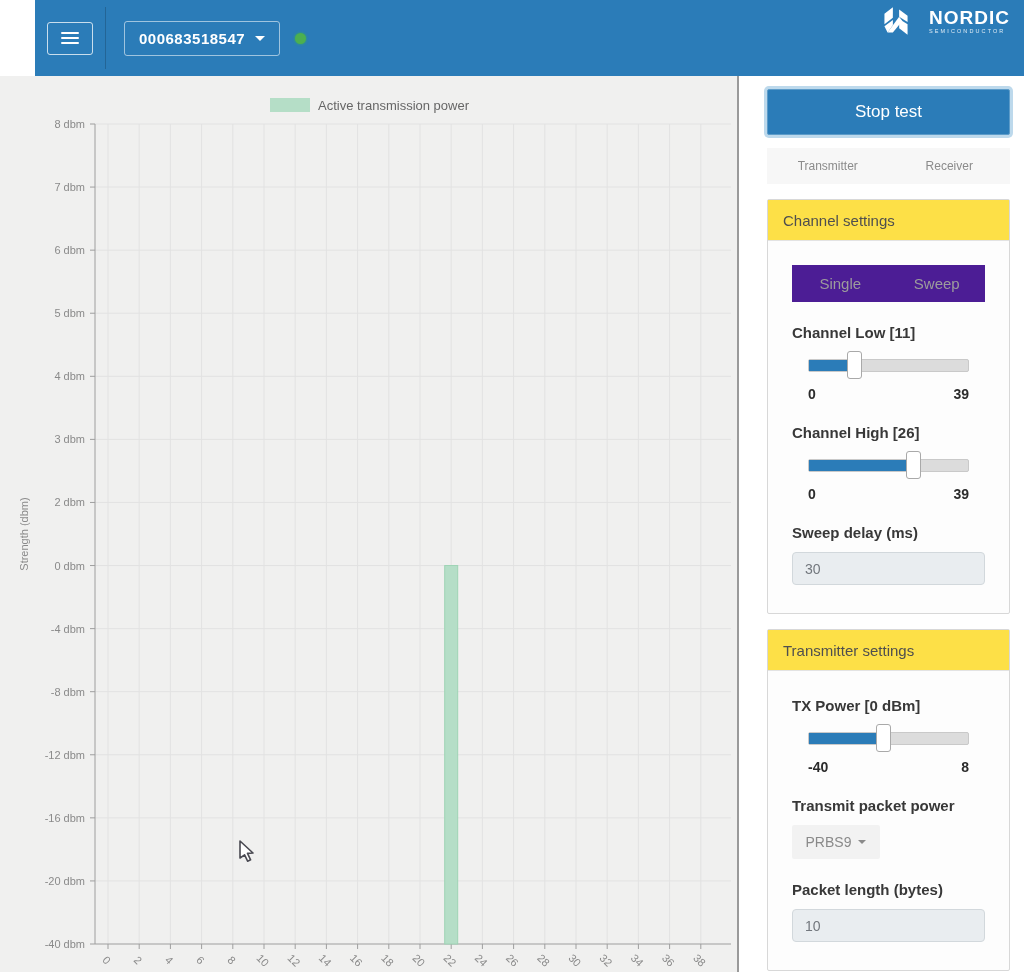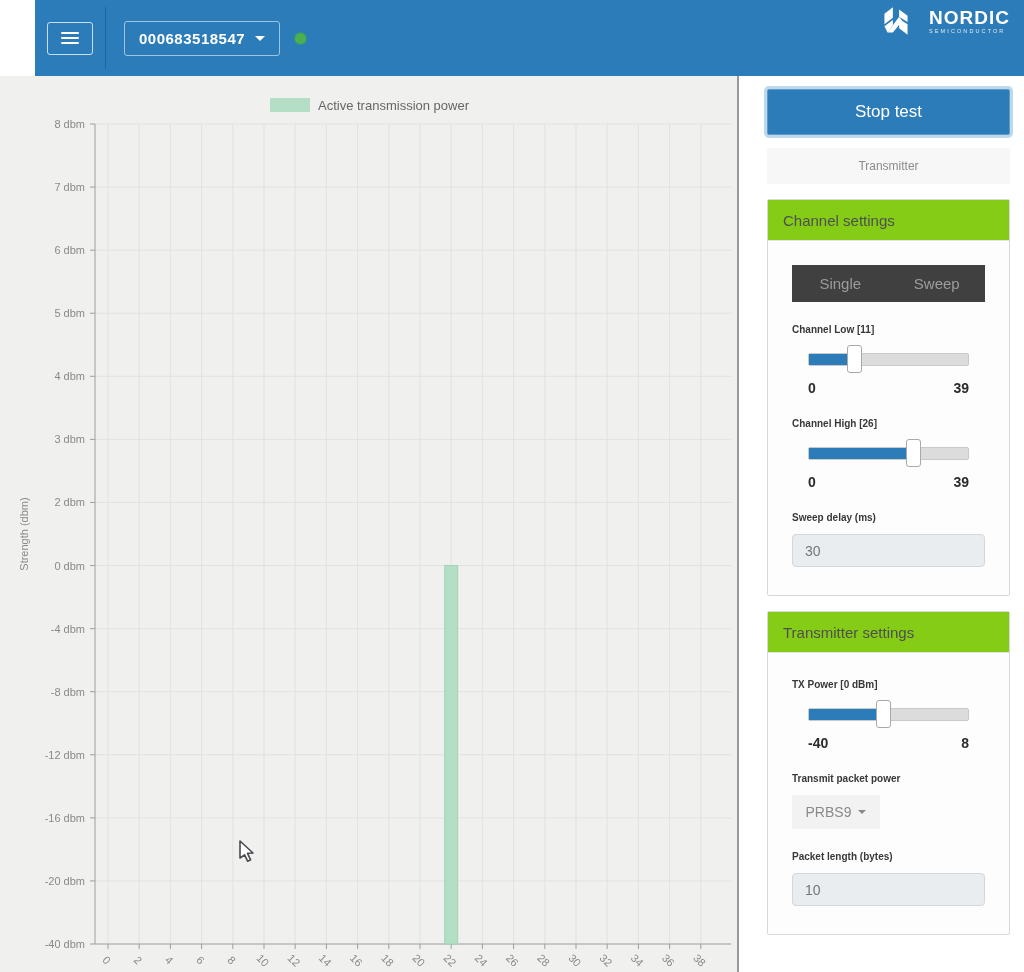--- a/index.html
+++ b/index.html
@@ -36,26 +36,26 @@
 
   
   .stop-btn { width:100%; height:46px; background:#2b7cb8; color:#fff; font-size:17px;
               font-family:"Liberation Sans", sans-serif; border:1px solid #5d9cc9; border-radius:2px;
               box-shadow:0 0 0 3px #bdd9ec; cursor:pointer; }
   .tabs { display:flex; margin-top:13px; background:#f7f7f7; height:36px; }
   .tab { flex:1; display:flex; align-items:center; justify-content:center; font-size:12px;
          color:#8b8b8b; cursor:pointer; }
   .card { margin-top:15px; border:1px solid #d8d8d8; background:#fdfdfd; border-radius:2px; }
   .card-header { height:41px; display:flex; align-items:center; padding-left:15px; font-size:15px;
-                 color:#4f4f4f; background:#84cc16; border-bottom:1px solid #e3e3e3; }
+                 color:#4f4f4f; background:#fde047; border-bottom:1px solid #e3e3e3; }
   .card-body { padding:14px 24px 28px 24px; }
   .mode-group { display:flex; margin:10px 0 6px 0; }
-  .mode-btn { flex:1; height:37px; background:#404040; border:none; color:#9c9c9c; font-size:15px;
+  .mode-btn { flex:1; height:37px; background:#4c1d95; border:none; color:#9c9c9c; font-size:15px;
               font-family:"Liberation Sans", sans-serif; cursor:pointer; }
-  .field-label { font-size:10px; font-weight:bold; color:#383838; margin-top:22px; }
+  .field-label { font-size:15px; font-weight:bold; color:#383838; margin-top:22px; }
   .slider { position:relative; height:28px; margin:10px 16px 0 16px; cursor:pointer; }
   .track { position:absolute; left:0; right:0; top:8px; height:13px; background:#dcdcdc;
            border:1px solid #c9c9c9; border-radius:2px; }
   .fill { height:100%; background:#2b7cb8; }
   .thumb { position:absolute; top:0; width:15px; height:28px; background:#fff; border:1px solid #a9a9a9;
            border-radius:3px; }
   .minmax { display:flex; justify-content:space-between; margin:7px 16px 0 16px; font-size:14px;
             font-weight:bold; color:#2b2b2b; }
   .text-input { width:100%; height:33px; margin-top:11px; background:#e9edf0; border:1px solid #d2d8dc;
                 border-radius:4px; color:#72777d; font-size:14px; padding-left:12px;
@@ -215,20 +215,21 @@
           <text transform="translate(28 458) rotate(-90)" text-anchor="middle" class="tick">Strength (dbm)</text>
         </svg>
     </div>
     <div class="divider"></div>
 
     <div class="right-panel">
       <button class="stop-btn">Stop test</button>
 
       <div class="tabs">
         <div class="tab">Transmitter</div>
+        <div class="tab">Receiver</div>
       </div>
 
       
       <div class="card">
         <div class="card-header">Channel settings</div>
         <div class="card-body">
           <div class="mode-group">
             <button class="mode-btn">Single</button>
             <button class="mode-btn">Sweep</button>
           </div>

